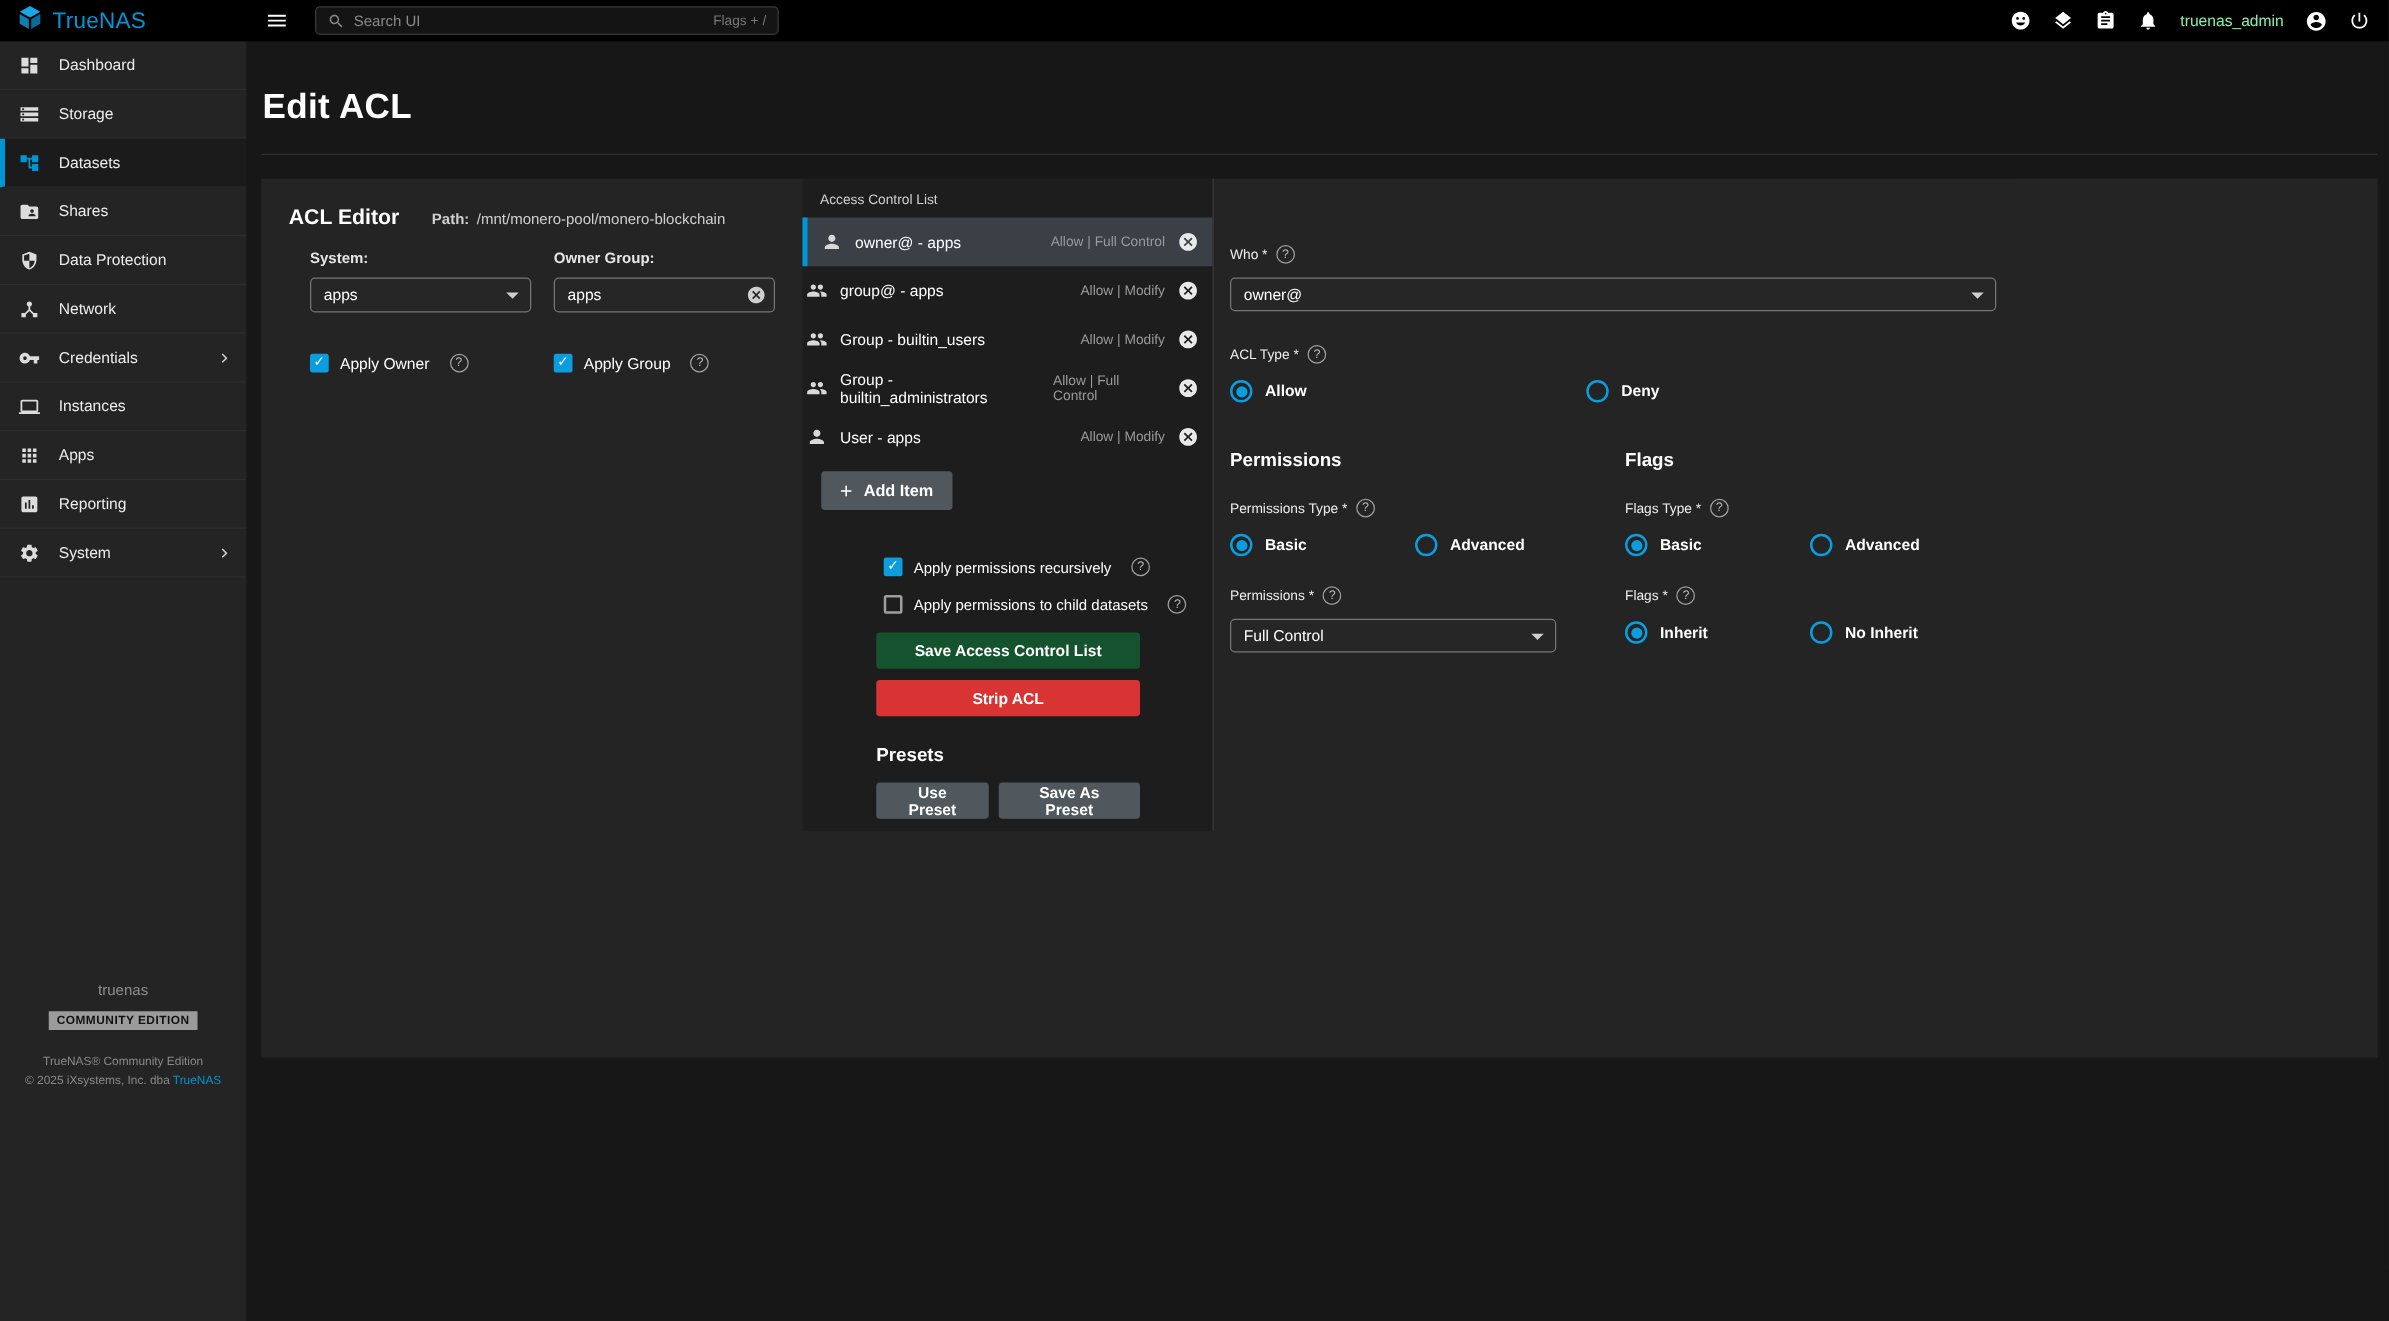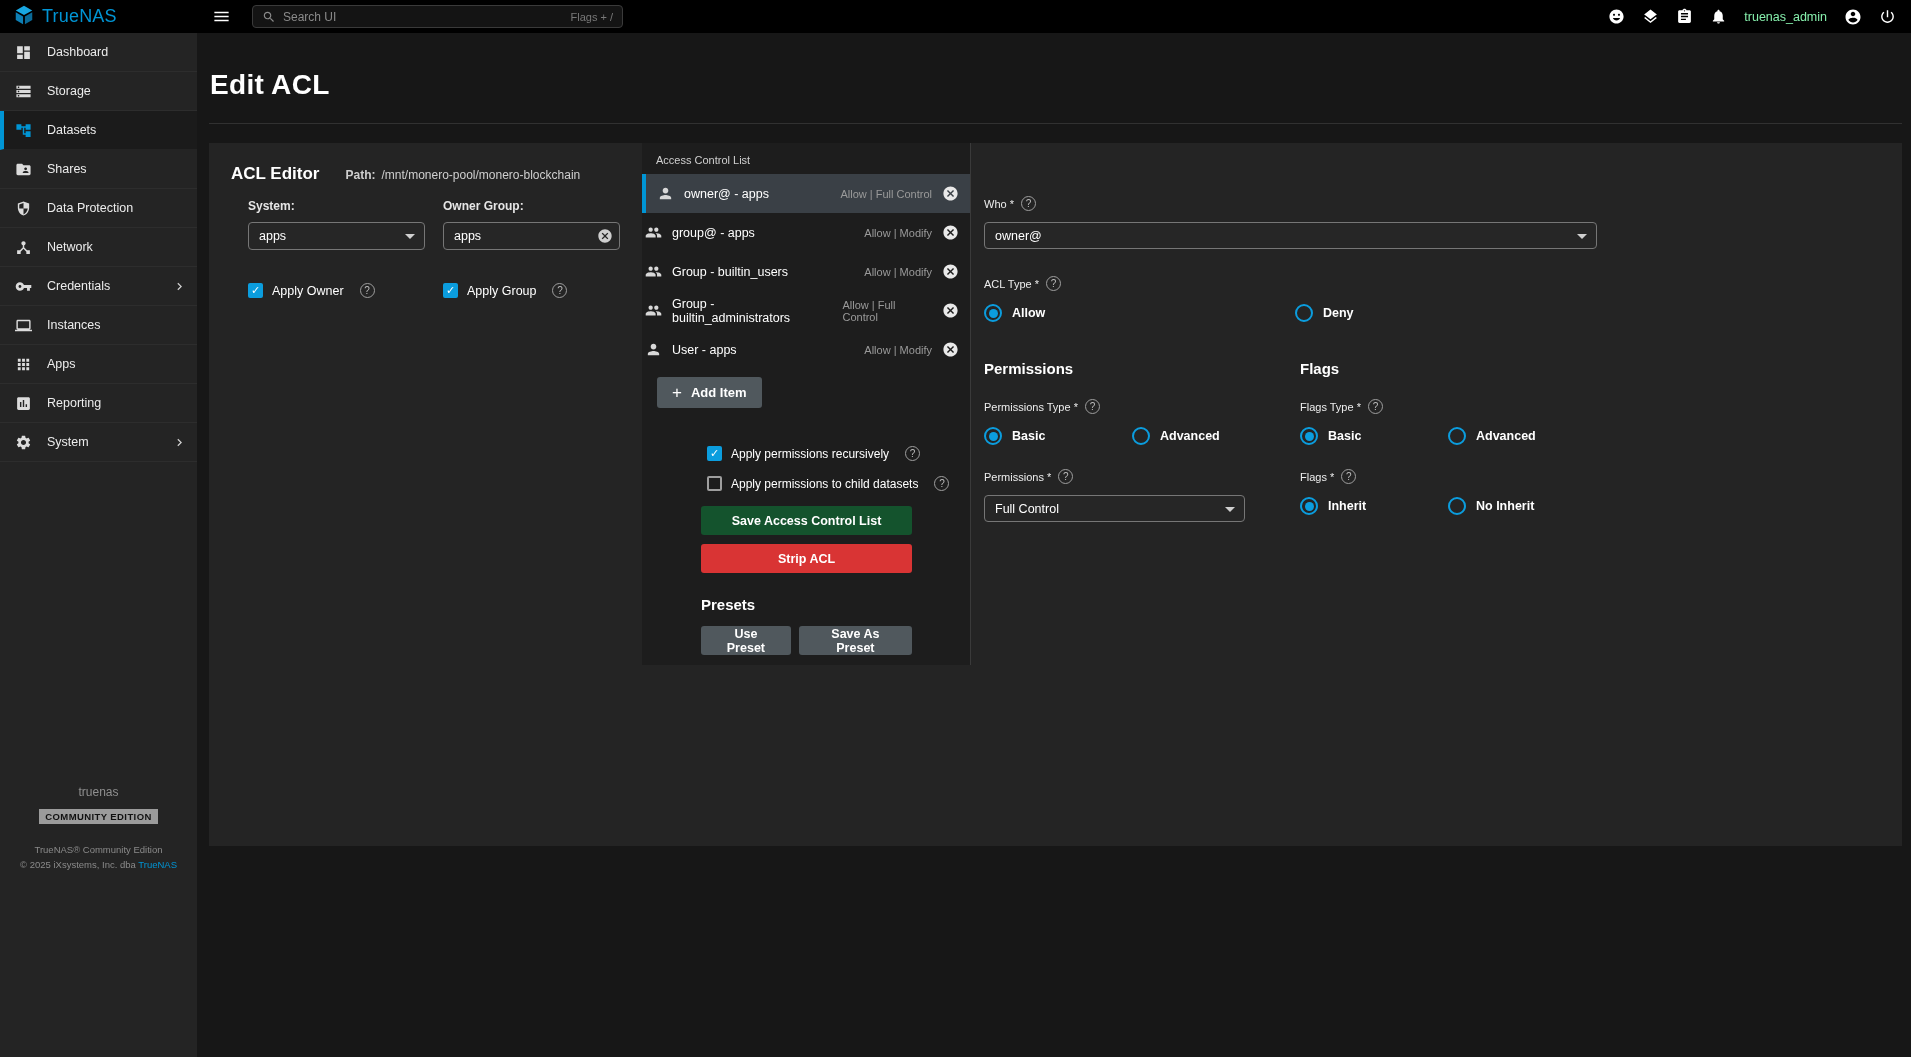--- a/index.html
+++ b/index.html
@@ -94,21 +94,21 @@
 
   
   .entry-panel{flex:1;padding:20px 0 0 13px;}
   .entry-h,.sec-h{font-size:15px;font-weight:700;}
   .inp-label{display:flex;align-items:center;font-size:11px;color:#ededed;}
   .who-block{margin-top:33px;}
   .select--who{width:613px;margin-top:11px;height:27px;}
   .acl-type-block{margin-top:27px;}
   .radio-row{display:flex;margin-top:13px;}
   .radio{display:flex;align-items:center;gap:10px;cursor:pointer;}
-  .radio.w307{width:311px;text-align:right;}
+  .radio.w307{width:285px;text-align:right;}
   .radio.w148{width:148px;}
   .radio-outer{width:18px;height:18px;border-radius:50%;border:2px solid #0b9dde;display:flex;align-items:center;justify-content:center;flex:0 0 18px;}
   .radio.checked .radio-outer::after{content:"";width:9px;height:9px;border-radius:50%;background:#0b9dde;}
   .radio-label{font-size:12.5px;font-weight:700;}
   .sections{display:flex;margin-top:38px;}
   .section{width:316px;}
   .section .type-label{margin-top:22px;}
   .perm-label{margin-top:24px;}
   .select--perm{width:261px;margin-top:11px;height:27px;text-align:center;}
 </style>

